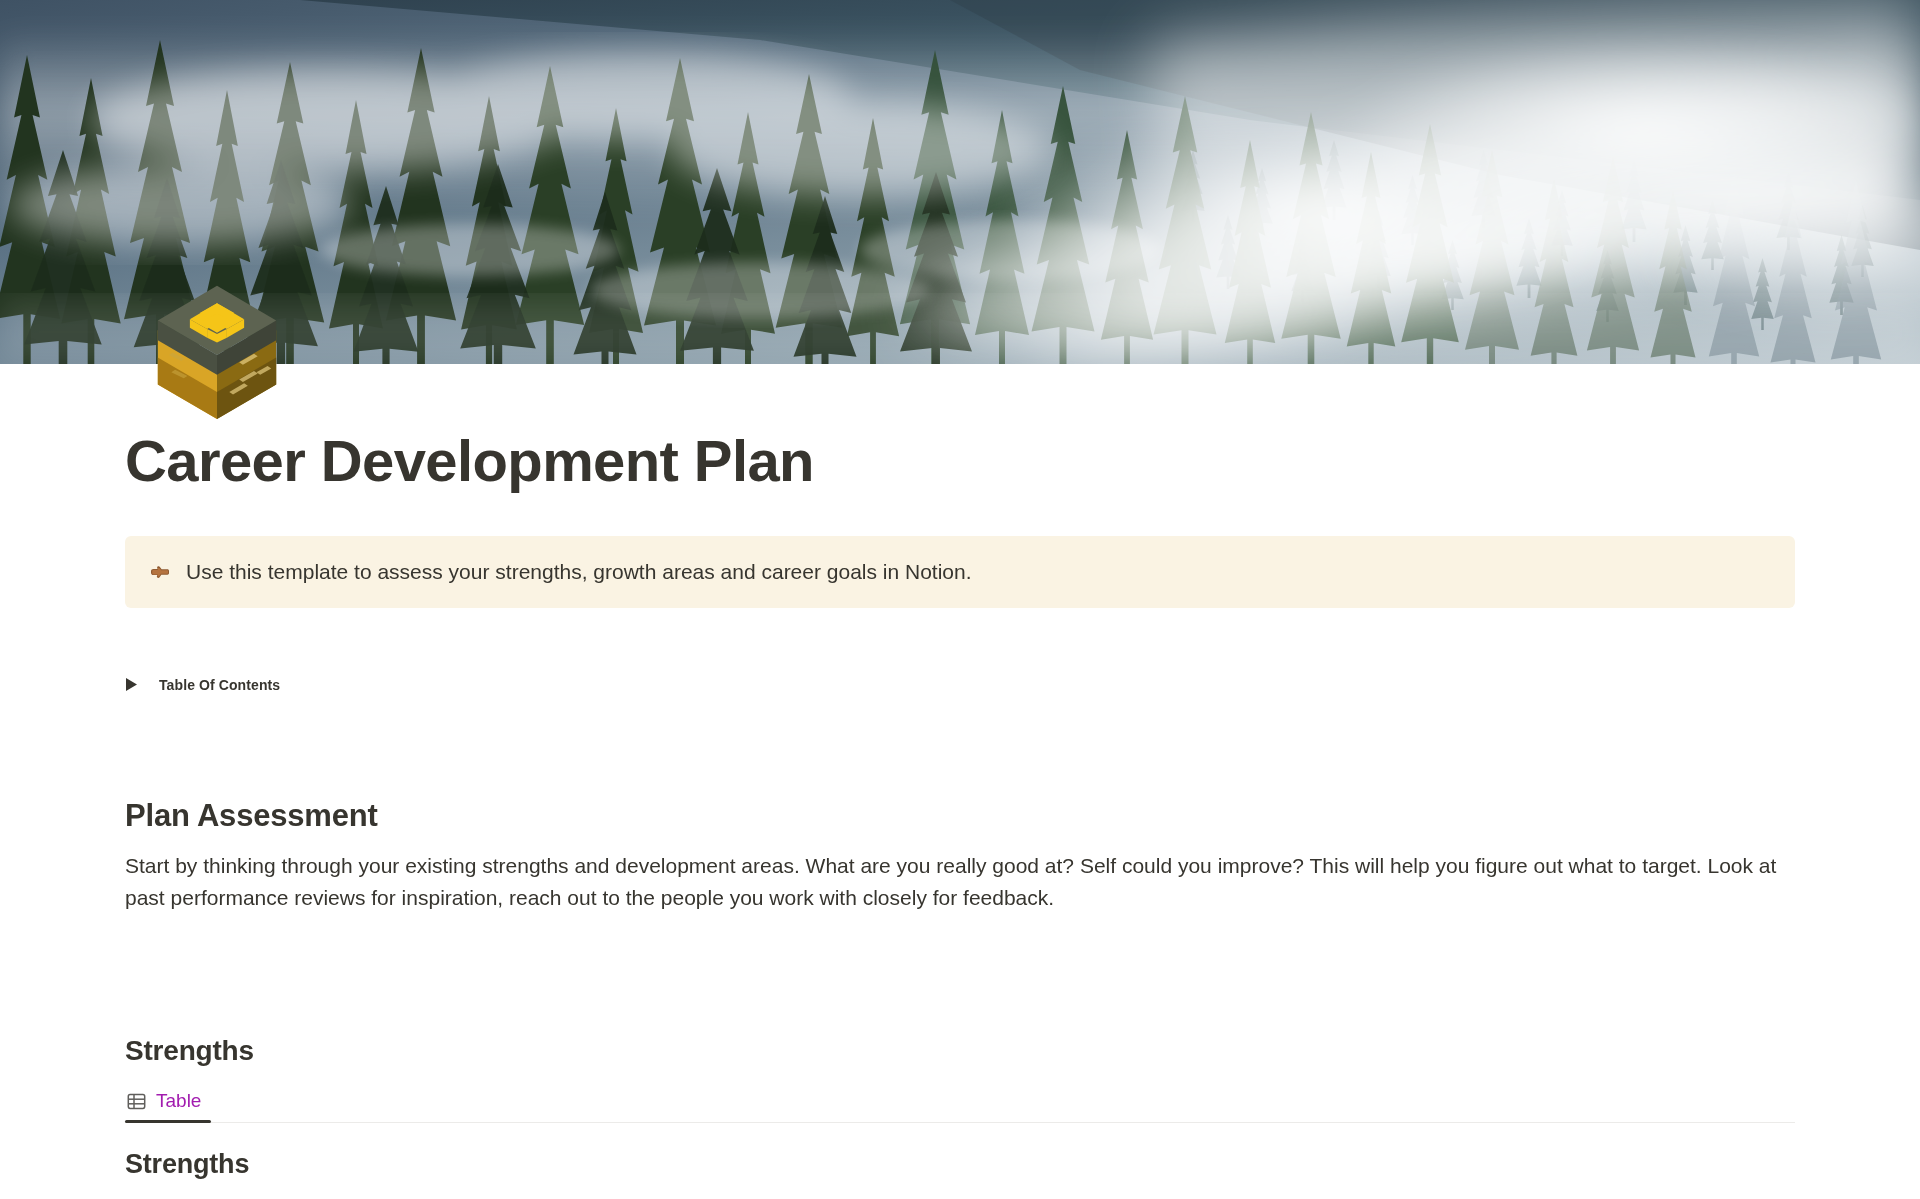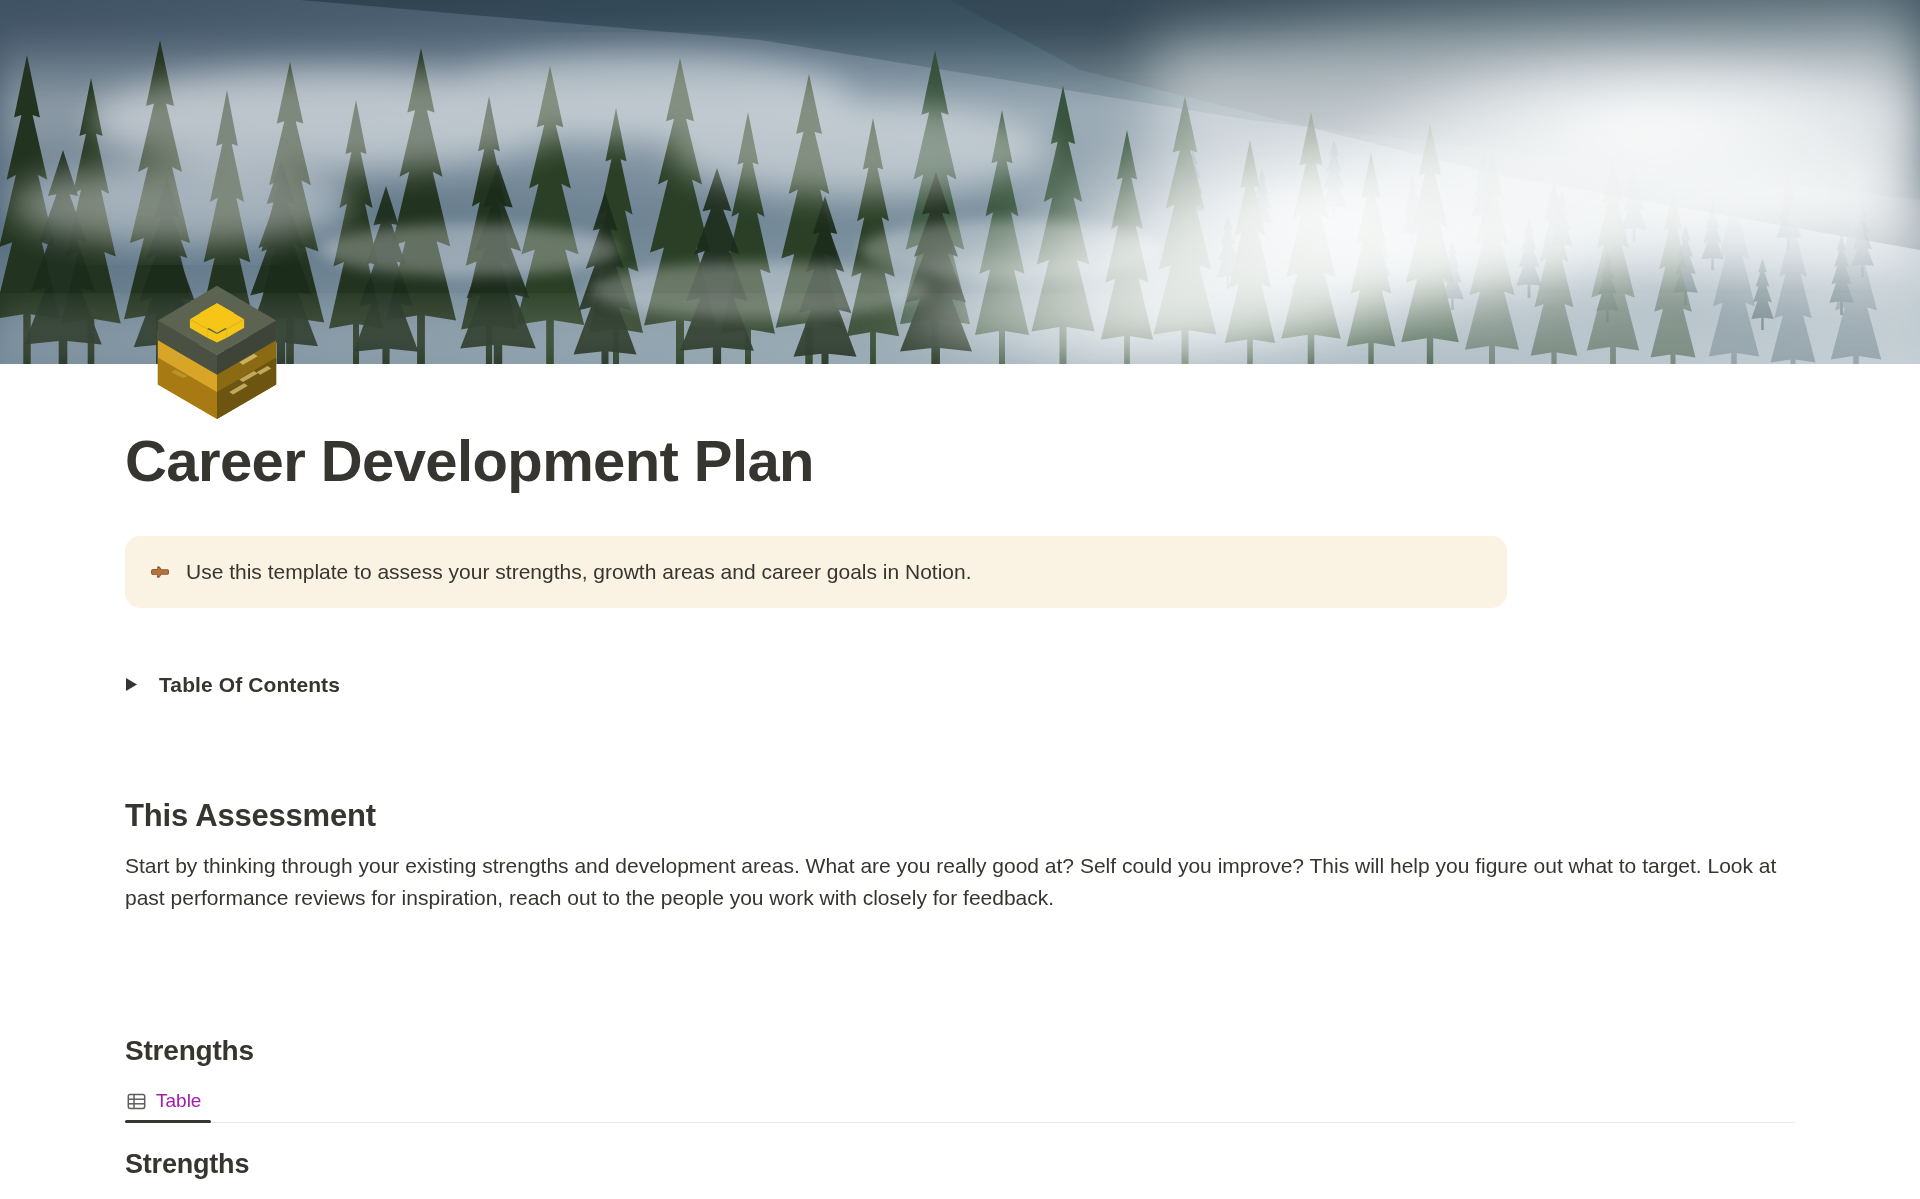--- a/index.html
+++ b/index.html
@@ -62,24 +62,24 @@
     font-size: 58px;
     line-height: 1.14;
     font-weight: 700;
     letter-spacing: -0.6px;
     color: #37352f;
   }
 
   
   .callout {
     margin-top: 42px;
-    width: 1382px;
+    width: 1670px;
     min-height: 70px;
     background: #faf3e3;
-    border-radius: 15px;
+    border-radius: 6px;
     display: flex;
     align-items: center;
     padding: 20px 22px;
   }
   .callout-emoji {
     font-size: 23px;
     line-height: 1;
     width: 30px;
     flex: 0 0 30px;
     color: #8a5a32;
@@ -102,21 +102,21 @@
   .toggle-arrow {
     width: 22px;
     flex: 0 0 22px;
     display: flex;
     align-items: center;
     justify-content: flex-start;
     color: #37352f;
   }
   .toggle-arrow svg { display: block; }
   .toggle-label {
-    font-size: 21px;
+    font-size: 14px;
     font-weight: 700;
     color: #37352f;
     margin-left: 12px;
     letter-spacing: 0.1px;
   }
 
   
   .section-heading {
     margin-top: 96px;
     font-size: 31px;
@@ -403,21 +403,21 @@
 
     <div class="toggle-row">
       <span class="toggle-arrow">
         <svg width="13" height="15" viewBox="0 0 13 15" aria-hidden="true">
           <polygon points="1,1 12,7.5 1,14" fill="#37352f"></polygon>
         </svg>
       </span>
       <span class="toggle-label">Table Of Contents</span>
     </div>
 
-    <h2 class="section-heading">This Assessment</h2>
+    <h2 class="section-heading">Plan Assessment</h2>
     <p class="section-body">Start by thinking through your existing strengths and development areas. What are you really good at? Self could you improve? This will help you figure out what to target. Look at past performance reviews for inspiration, reach out to the people you work with closely for feedback.</p>
 
     <h2 class="sub-heading">Strengths</h2>
 
     <div class="db-tabs">
       <div class="db-tab active">
         <span class="db-tab-icon">
           <svg width="19" height="19" viewBox="0 0 19 19" aria-hidden="true">
             <rect x="1.3" y="2.6" width="16.4" height="13.8" rx="1.8" fill="none" stroke="#5f5e5b" stroke-width="1.5"></rect>
             <line x1="1.3" y1="7.2" x2="17.7" y2="7.2" stroke="#5f5e5b" stroke-width="1.5"></line>

